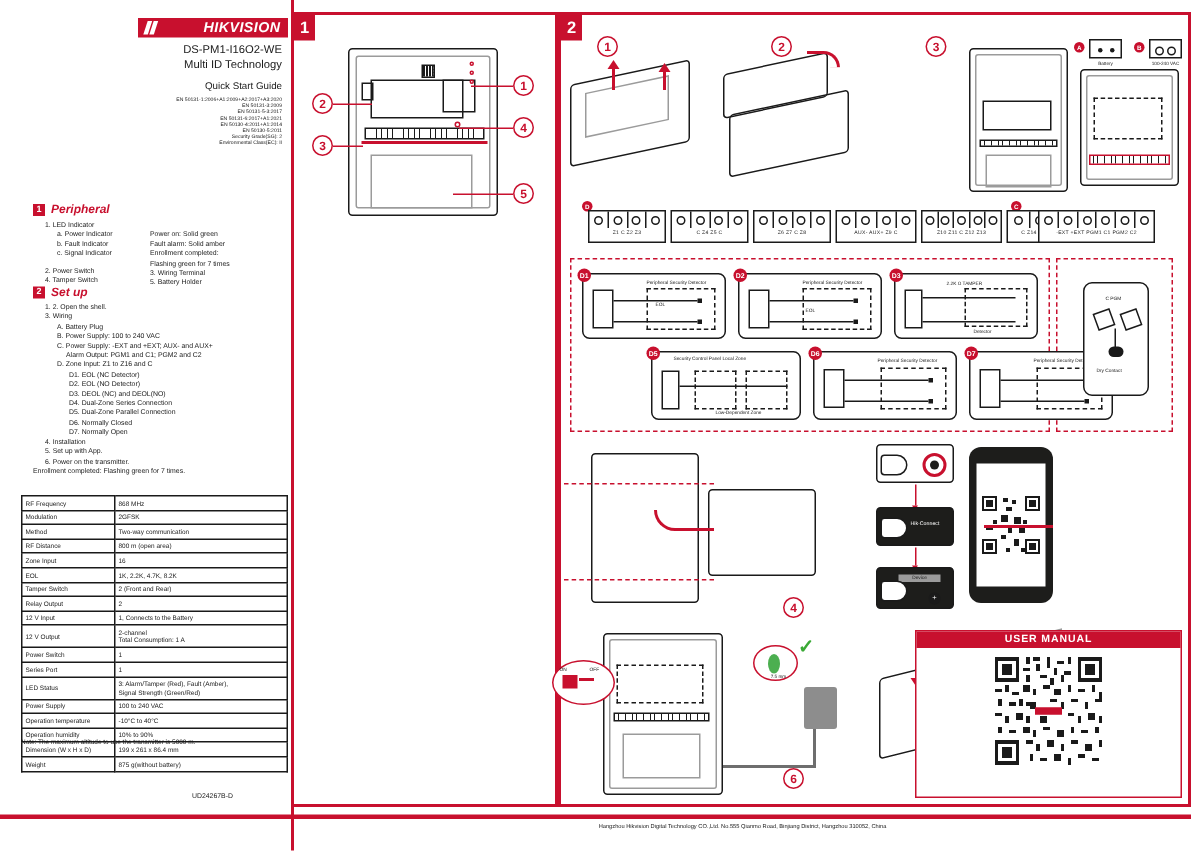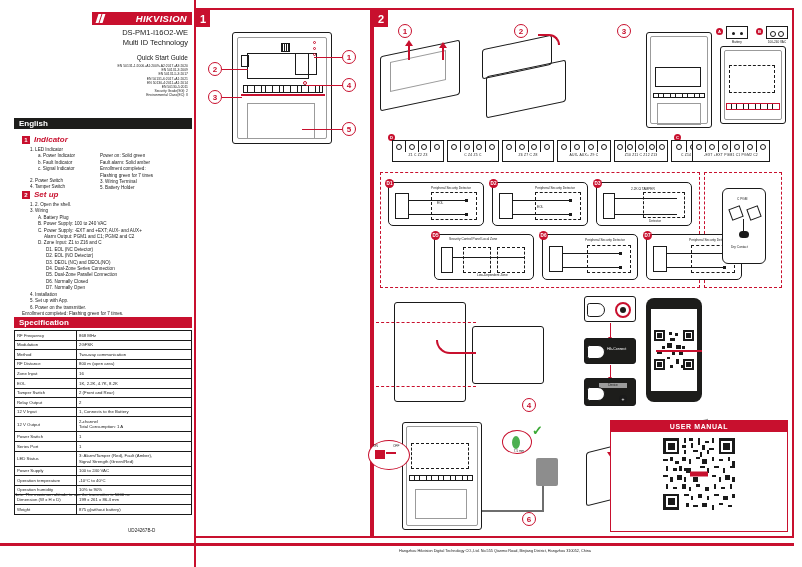--- a/index.html
+++ b/index.html
@@ -278,26 +278,25 @@
       <div>EN 50131-1:2006+A1:2009+A2:2017+A3:2020</div>
       <div>EN 50131-3:2009</div>
       <div>EN 50131-5-3:2017</div>
       <div>EN 50131-6:2017+A1:2021</div>
       <div>EN 50130-4:2011+A1:2014</div>
       <div>EN 50130-5:2011</div>
       <div>Security Grade(SG): 2</div>
       <div>Environmental Class(EC): II</div>
     </div>
 
-    <div class="lang-bar">English</div>
 
     <div class="appearance-wrap">
       <div class="sec-head">
         <span class="sec-num">1</span>
-        <span class="sec-title">Indicator</span>
+        <span class="sec-title">Peripheral</span>
       </div>
       <div class="app-cols">
         <div class="app-col-l">
           <div class="ln i1">1. LED Indicator</div>
           <div class="ln i2">a. Power Indicator</div>
           <div class="ln i2">b. Fault Indicator</div>
           <div class="ln i2">c. Signal Indicator</div>
           <div class="gap"></div>
           <div class="ln i1">2. Power Switch</div>
           <div class="ln i1">4. Tamper Switch</div>
@@ -334,21 +333,20 @@
         <div class="ln" style="padding-left:24px">D5. Dual-Zone Parallel Connection</div>
         <div class="ln" style="padding-left:24px">D6. Normally Closed</div>
         <div class="ln" style="padding-left:24px">D7. Normally Open</div>
         <div class="ln i1">4. Installation</div>
         <div class="ln i1">5. Set up with App.</div>
         <div class="ln i1">6. Power on the transmitter.</div>
         <div class="ln">Enrollment completed: Flashing green for 7 times.</div>
       </div>
     </div>
 
-    <div class="spec-bar">Specification</div>
     <table class="spec">
       <tbody id="spec-body">
           <tr>
             <td class="k">RF Frequency</td>
             <td style="white-space: pre-line;">868 MHz</td>
           </tr>
           <tr>
             <td class="k">Modulation</td>
             <td style="white-space: pre-line;">2GFSK</td>
           </tr>

